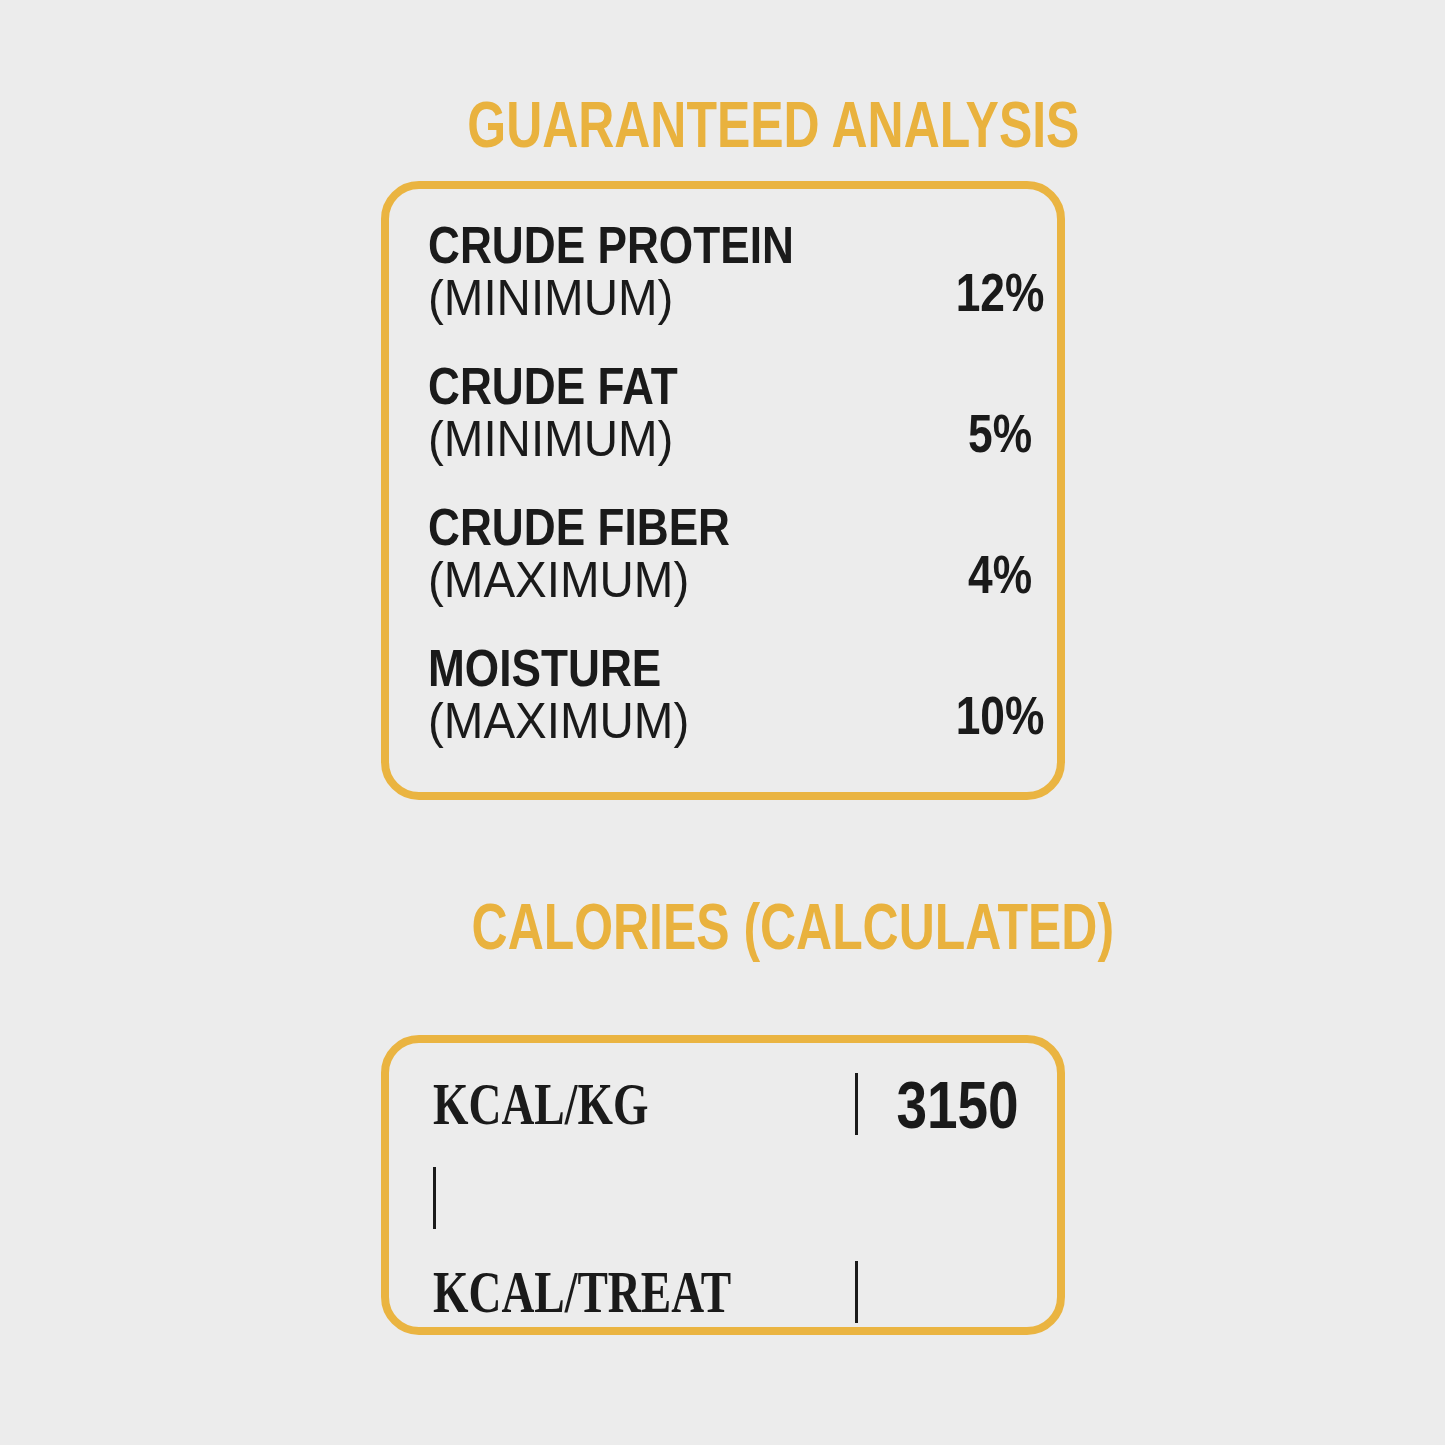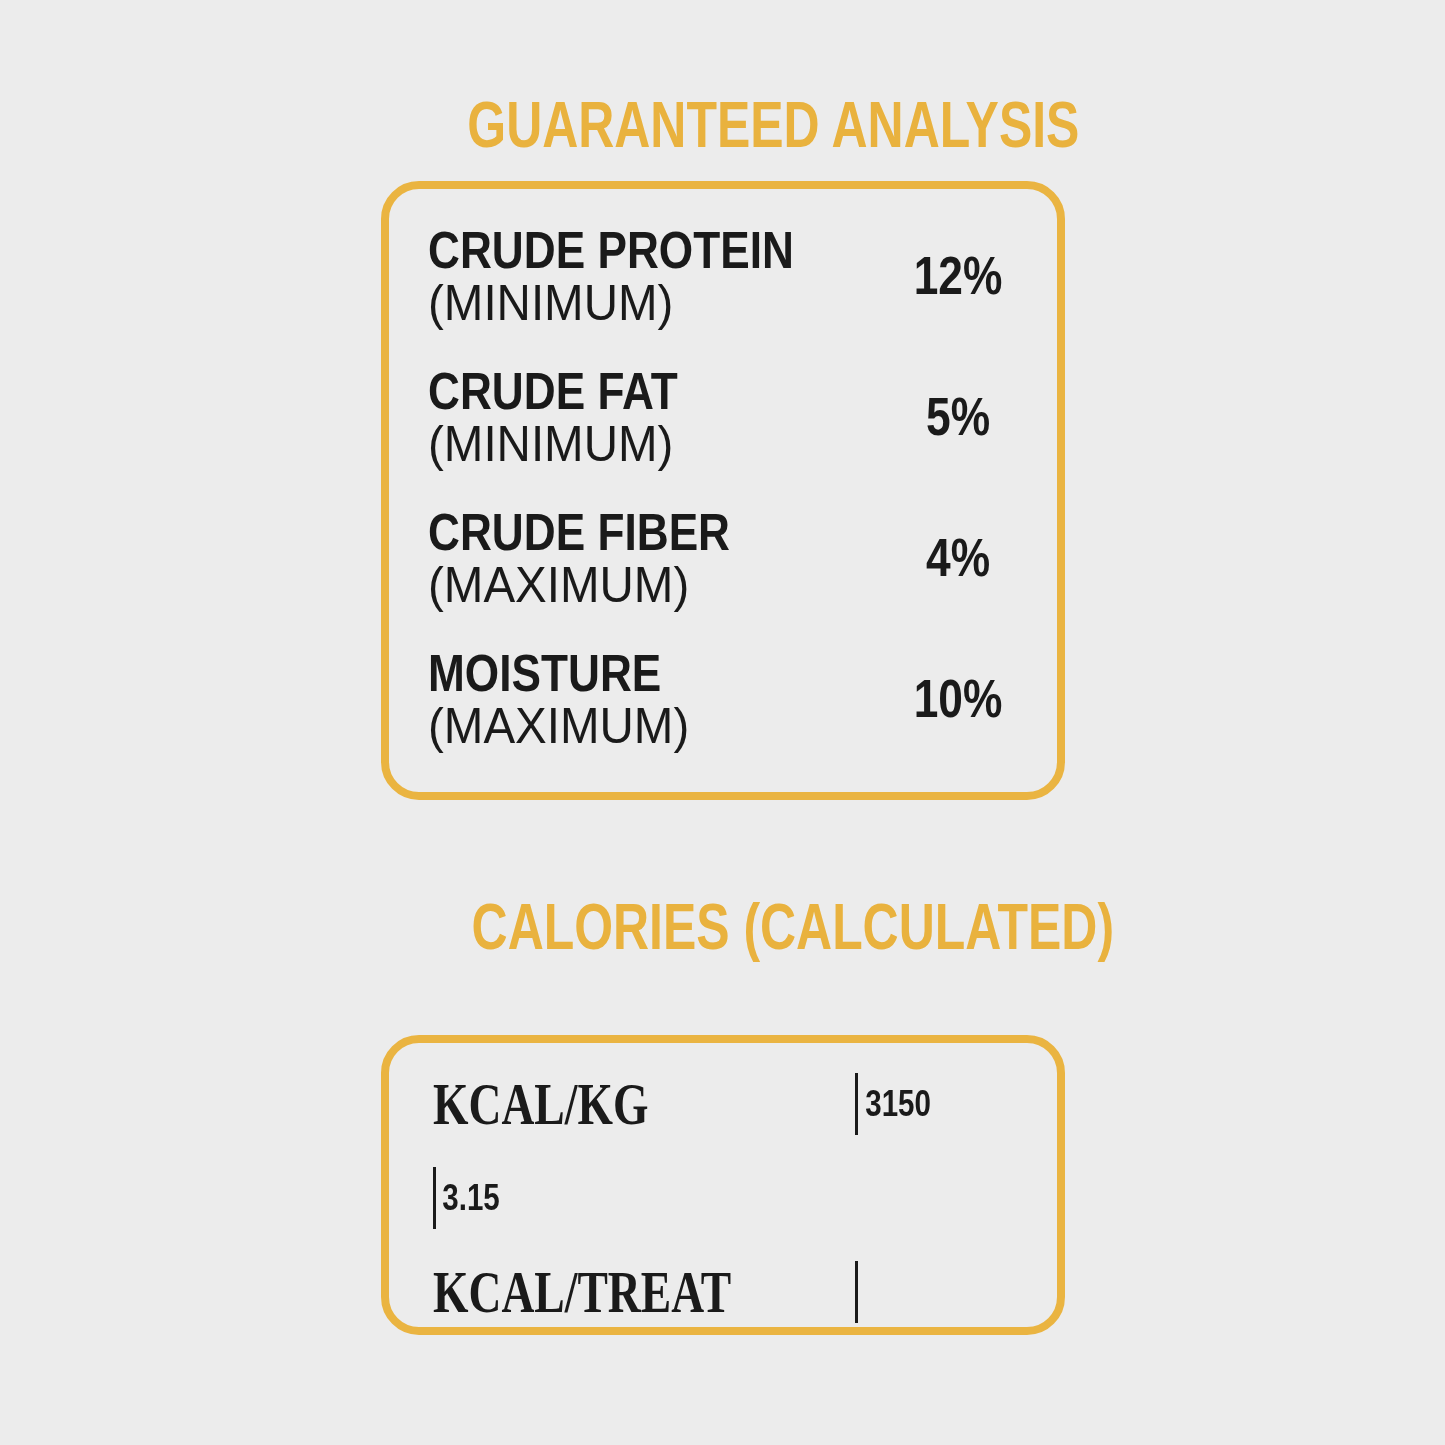--- a/index.html
+++ b/index.html
@@ -31,43 +31,43 @@
   
   .panel {
     border: 8px solid #EAB441;
     border-radius: 38px;
     background: transparent;
   }
   .panel-1 { top: 181px;  height: 619px; padding: 38px 0 0 39px; }
   .panel-2 { top: 1035px; height: 300px; padding: 30px 0 0 44px; }
 
   
-  .g-row { display: flex; align-items: center; height: 96px; margin-bottom: 45px; }
+  .g-row { display: flex; align-items: flex-end; height: 96px; margin-bottom: 45px; gap: 42px; }
   .g-label { width: 428px; }
   .g-name      { font-weight: bold; font-size: 52px; line-height: 56px; }
   .g-name > span { transform: scaleX(0.85); }
   .g-qualifier { font-weight: normal; font-size: 50px; line-height: 50px; }
   .g-qualifier > span { transform: scaleX(0.95); }
   .v-divider { width: 3px; background: #1A1A1A; flex: 0 0 3px; }
   .g-value {
     flex: 1;
     display: flex; align-items: center; justify-content: center;
     font-weight: bold; font-size: 54px;
   }
   .g-value .cond { transform: scaleX(0.82); }
 
   
   .c-row { display: flex; align-items: stretch; height: 62px; margin-bottom: 32px; }
   .c-label { width: 422px; display: flex; align-items: center; font-family: Liberation Serif, serif; }
   .c-name { font-weight: bold; font-size: 60px; line-height: 62px; }
   .c-name.cond-l { transform: scaleX(0.76); }
   .c-value {
     flex: 1;
-    display: flex; align-items: center; justify-content: flex-start;
-    font-weight: bold; font-size: 36px;
+    display: flex; align-items: center; justify-content: center;
+    font-weight: bold; font-size: 67px;
   }
   .c-value .cond { transform: scaleX(0.82); }
 </style>
 </head>
 <body>
 
 <div class="abs section-title title-1">
   <span class="cond">GUARANTEED ANALYSIS</span>
 </div>
 
@@ -130,23 +130,20 @@
         <span class="c-name cond-l">KCAL/KG</span>
       </div>
     <div class="v-divider"></div>
     <div class="c-value">
         <span class="cond">3150</span>
       </div>
   </div>
 
   <div class="c-row">
     <div class="v-divider"></div>
-    <div class="c-value">
-        <span class="cond">3.15</span>
-      </div>
   </div>
 
   <div class="c-row">
     <div class="c-label">
         <span class="c-name cond-l">KCAL/TREAT</span>
       </div>
     <div class="v-divider"></div>
   </div>
 
 </div>

